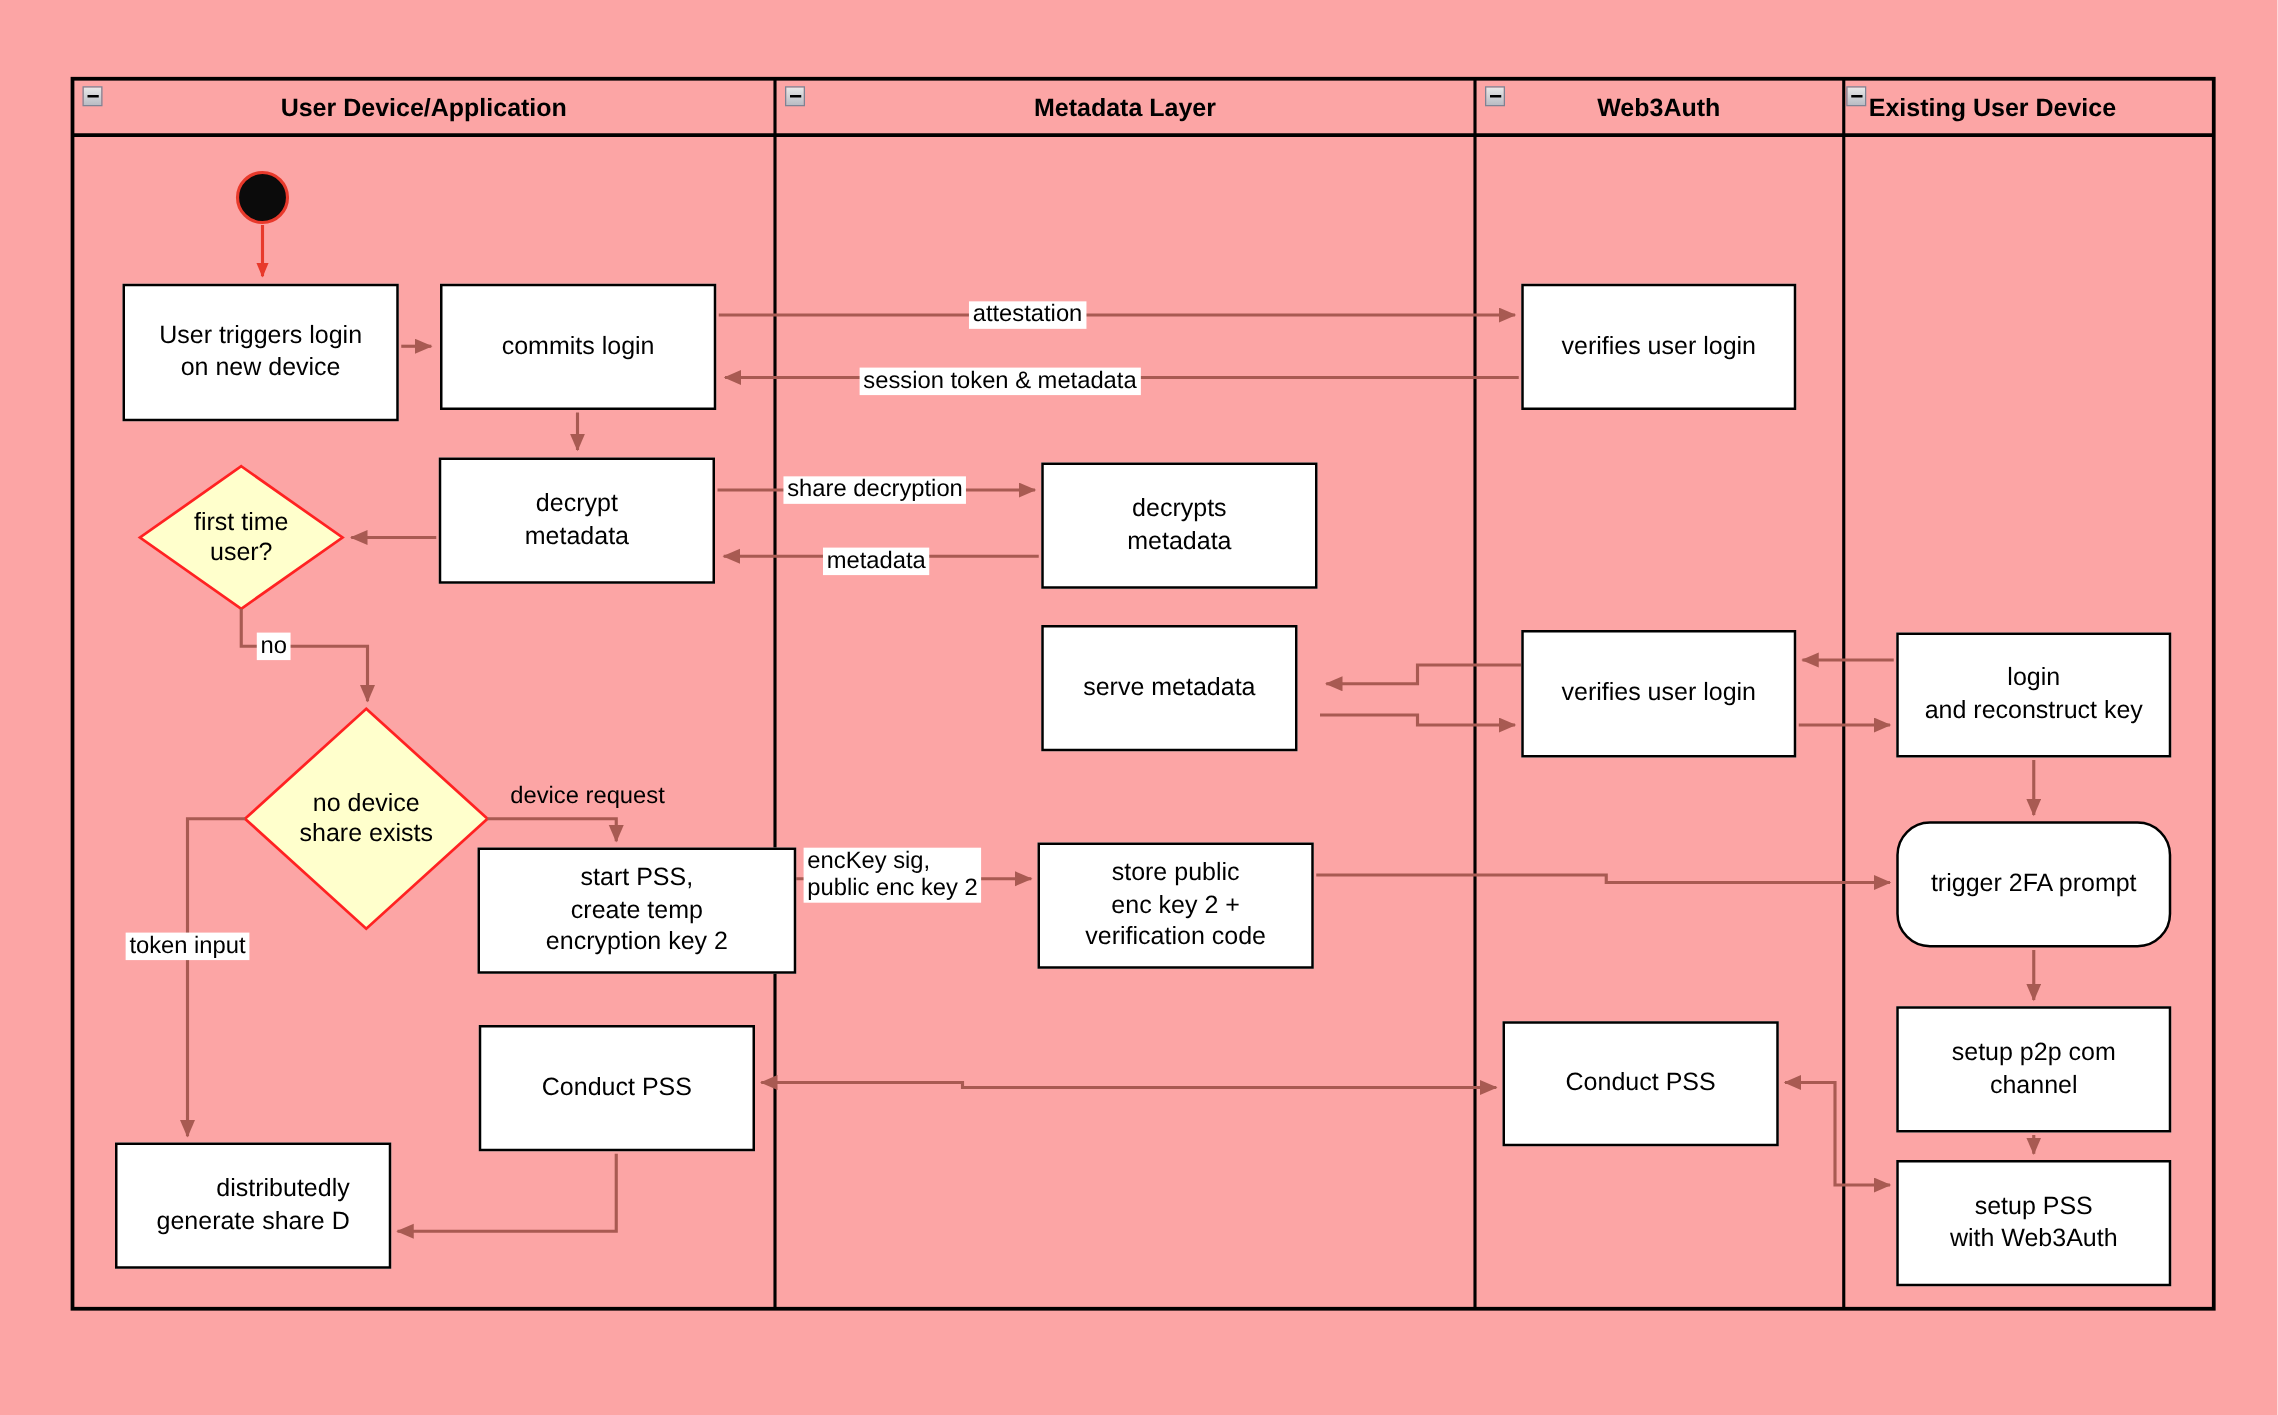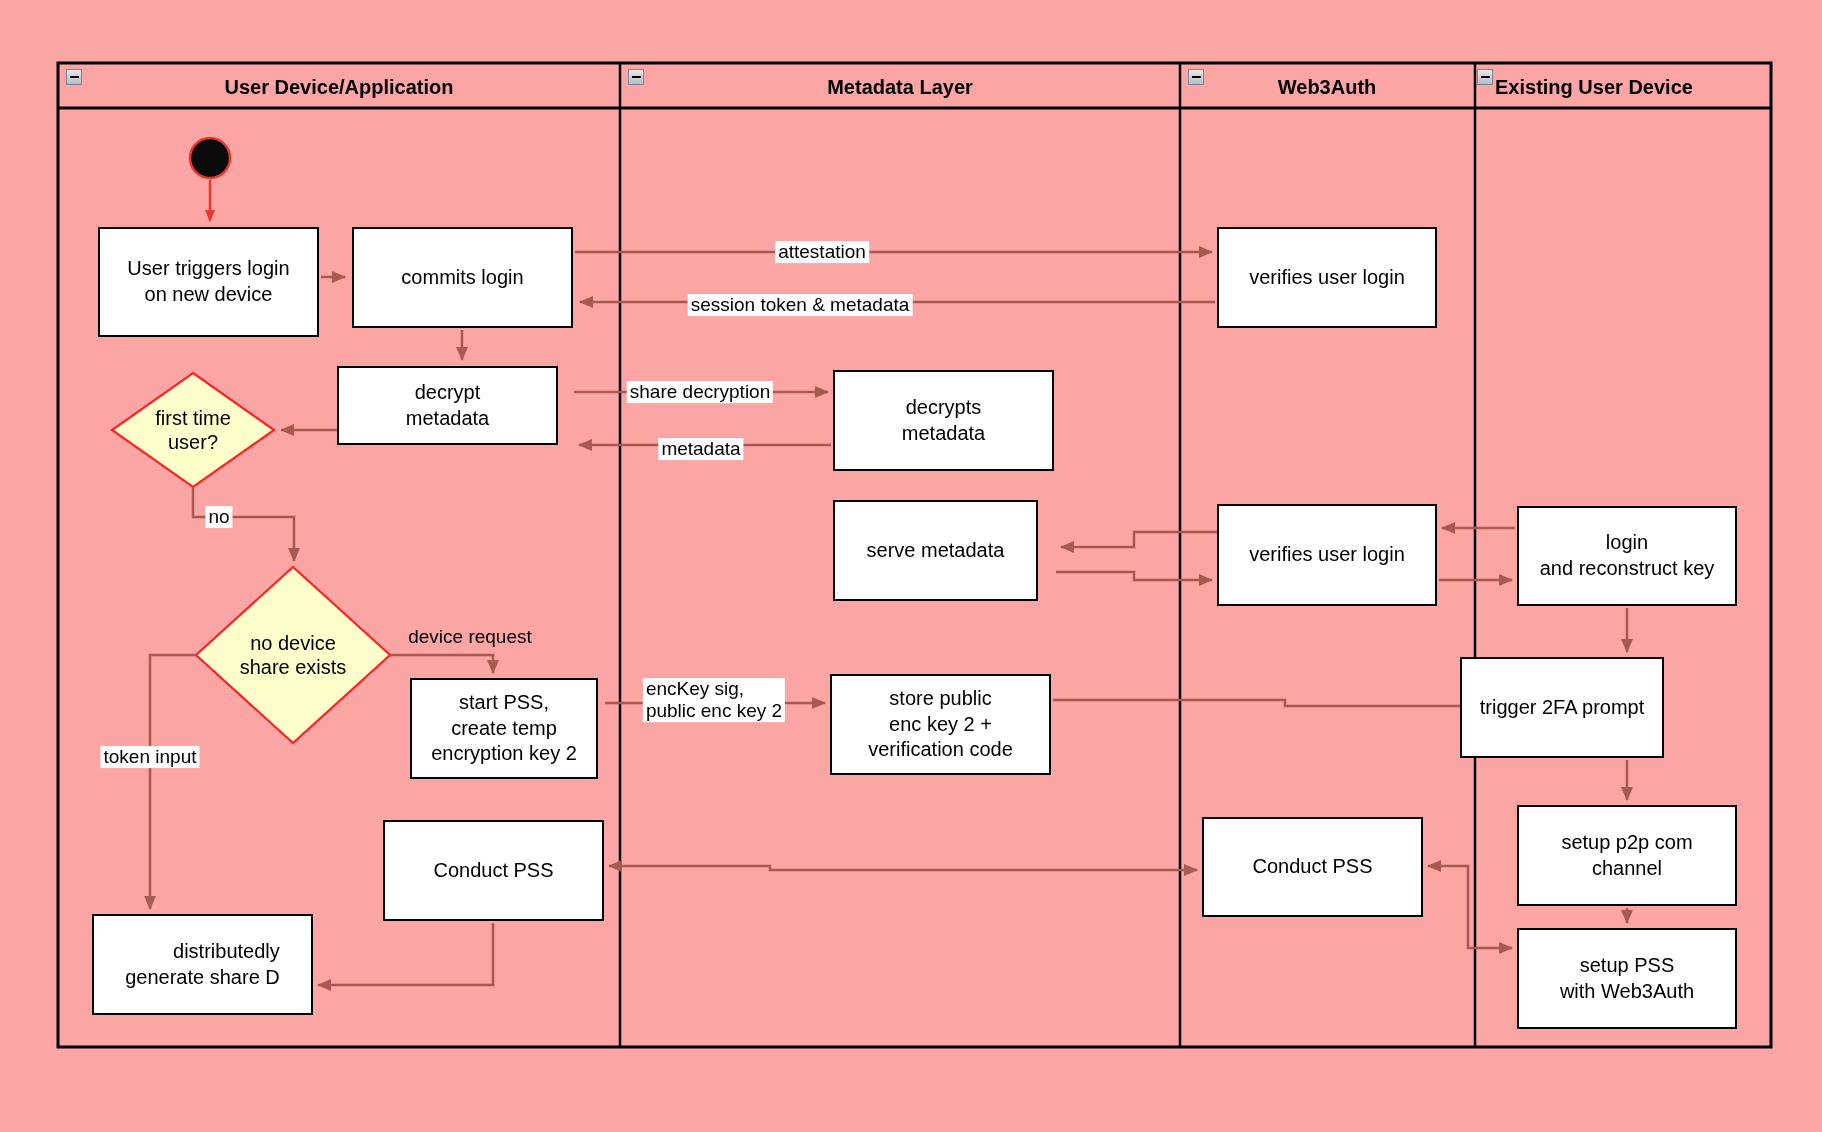--- a/index.html
+++ b/index.html
@@ -114,36 +114,36 @@
   <span class="collapseIcon" style="left:1477px;top:69px;"></span>
 
   <div class="laneTitle" style="left:339px;top:87px;">User Device/Application</div>
   <div class="laneTitle" style="left:900px;top:87px;">Metadata Layer</div>
   <div class="laneTitle" style="left:1327px;top:87px;">Web3Auth</div>
   <div class="laneTitle leftAlign" style="left:1495px;top:87px;">Existing User Device</div>
 
   <div class="node" style="left:98px;top:227px;width:221px;height:110px;">User triggers login
 on new device</div>
   <div class="node" style="left:352px;top:227px;width:221px;height:101px;">commits login</div>
-  <div class="node" style="left:337px;top:366px;width:221px;height:79px;">decrypt
+  <div class="node" style="left:351px;top:366px;width:221px;height:101px;">decrypt
 metadata</div>
   <div class="node" style="left:1217px;top:227px;width:220px;height:101px;">verifies user login</div>
   <div class="node" style="left:833px;top:370px;width:221px;height:101px;">decrypts
 metadata</div>
   <div class="node" style="left:833px;top:500px;width:205px;height:101px;">serve metadata</div>
   <div class="node" style="left:1217px;top:504px;width:220px;height:102px;">verifies user login</div>
   <div class="node" style="left:1517px;top:506px;width:220px;height:100px;">login
 and reconstruct key</div>
-  <div class="node" style="left:382px;top:678px;width:188px;height:101px;margin-left:28px;">start PSS,
+  <div class="node" style="left:382px;top:678px;width:255px;height:101px;">start PSS,
 create temp
 encryption key 2</div>
   <div class="node" style="left:830px;top:674px;width:221px;height:101px;">store public
 enc key 2 +
 verification code</div>
-  <div class="node" style="left:1460px;top:657px;width:204px;height:101px;">trigger 2FA prompt</div>
+  <div class="node" style="left:1517px;top:657px;width:220px;height:101px;border-radius:27px;">trigger 2FA prompt</div>
   <div class="node" style="left:1517px;top:805px;width:220px;height:101px;">setup p2p com
 channel</div>
   <div class="node" style="left:1517px;top:928px;width:220px;height:101px;">setup PSS
 with Web3Auth</div>
   <div class="node" style="left:383px;top:820px;width:221px;height:101px;">Conduct PSS</div>
   <div class="node" style="left:1202px;top:817px;width:221px;height:100px;">Conduct PSS</div>
   <div class="node" style="left:92px;top:914px;width:221px;height:101px;text-align:right;">distributedly
 generate share D</div>
 
   <div class="dlabel" style="left:193px;top:430px;">first time

